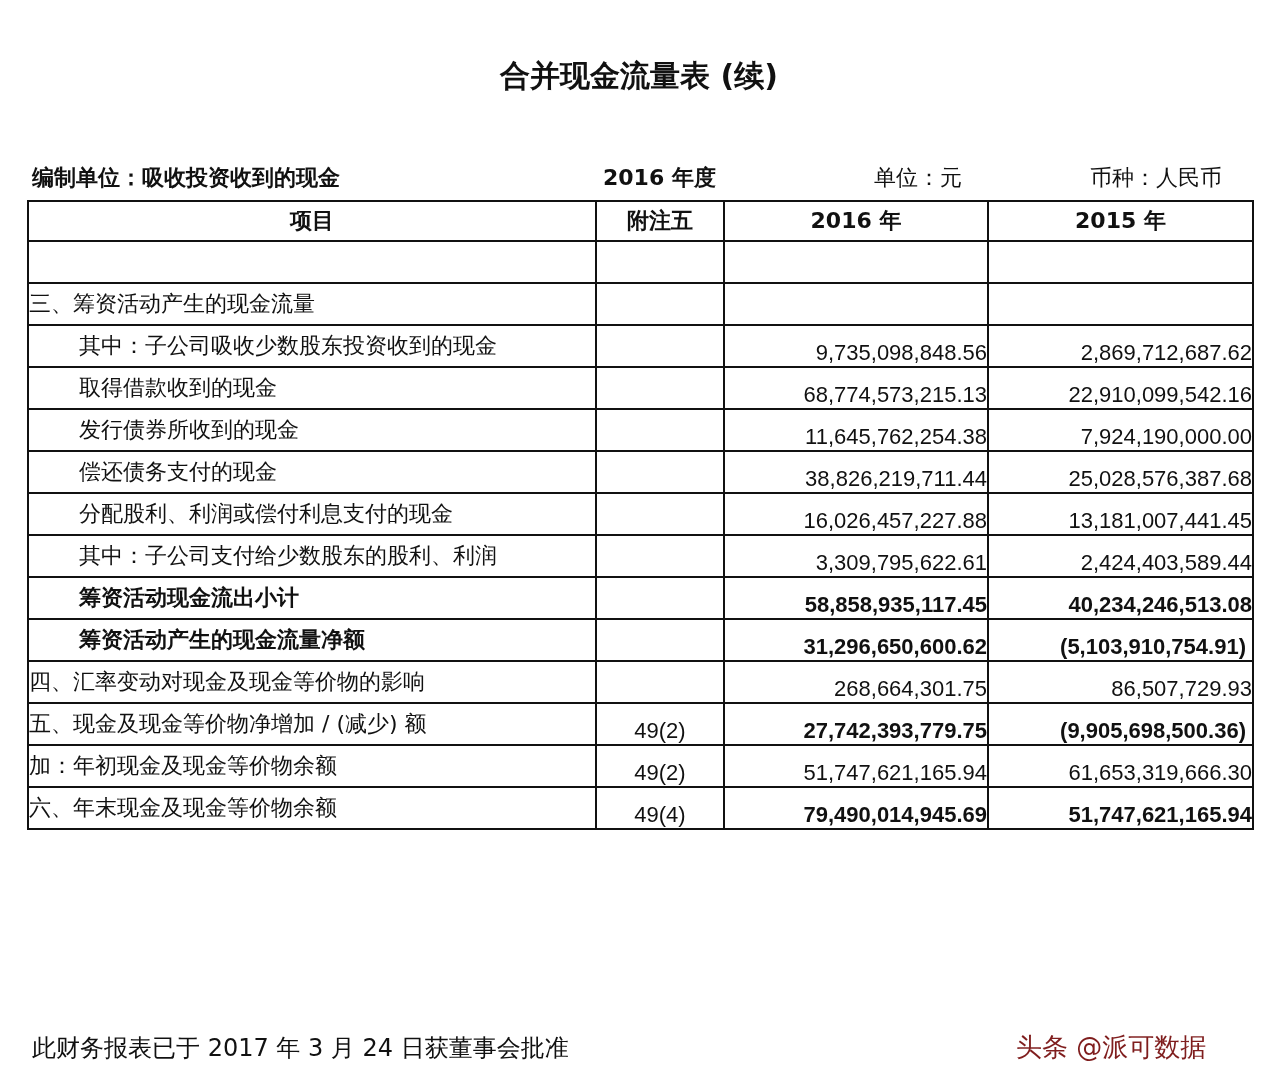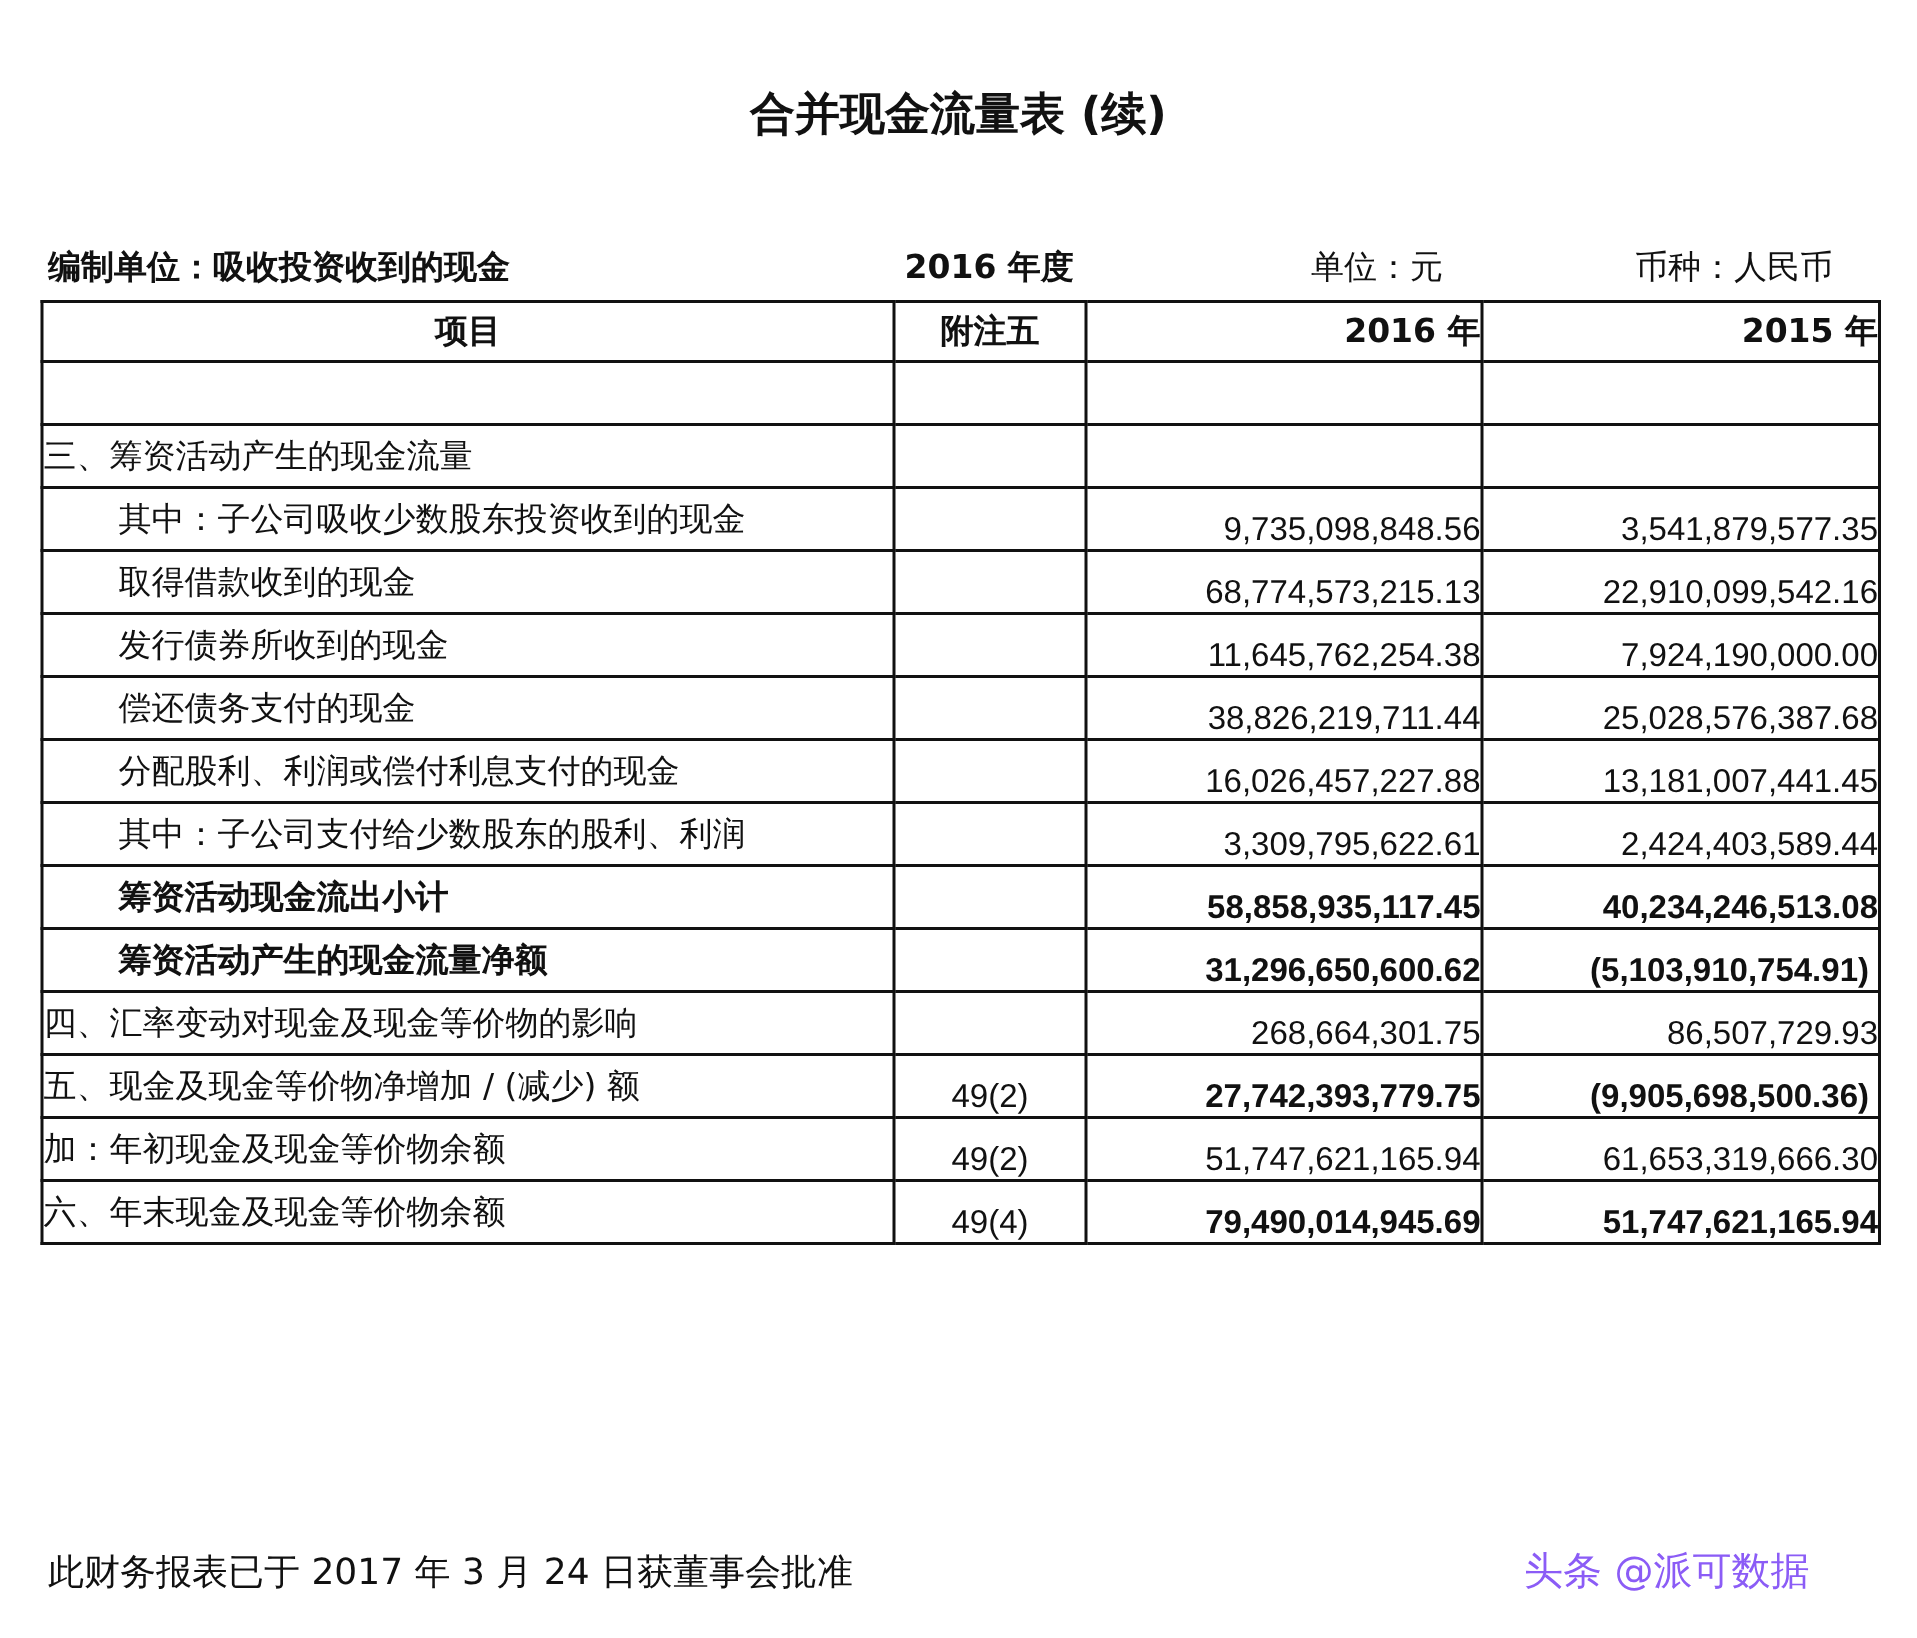--- a/index.html
+++ b/index.html
@@ -58,21 +58,21 @@
     table.cf td {
       height: 40px;
     }
     col.c-item { width: 568px; }
     col.c-note { width: 128px; }
     col.c-y16  { width: 264px; }
     col.c-y15  { width: 265px; }
 
     th.h-item { text-align: center; font-weight: normal; }
     th.h-note { text-align: center; }
-    th.h-num  { text-align: right; padding-right: 16px; }
+    th.h-num  { text-align: center; padding-right: 16px; }
 
     td.item {
       text-align: left;
       padding-left: 2px;
       vertical-align: middle;
     }
     td.item.indent { padding-left: 50px; }
     td.item.bold { font-weight: bold; }
     td.note {
       text-align: center;
@@ -96,21 +96,21 @@
       left: 32px;
       top: 1032px;
       font-size: 24px;
       white-space: nowrap;
     }
     .watermark {
       position: absolute;
       left: 1016px;
       top: 1030px;
       font-size: 26px;
-      color: #8b5cf6;
+      color: #7f1d1d;
       white-space: nowrap;
       text-align: right;
     }
   </style>
 </head>
 <body>
 
 <div class="title">合并现金流量表 (续)</div>
 
 <div class="meta company">编制单位：吸收投资收到的现金</div>
@@ -143,21 +143,21 @@
     <tr>
       <td class="item">三、筹资活动产生的现金流量</td>
       <td class="note"></td>
       <td class="num"></td>
       <td class="num"></td>
     </tr>
     <tr>
       <td class="item indent">其中：子公司吸收少数股东投资收到的现金</td>
       <td class="note"></td>
       <td class="num">9,735,098,848.56</td>
-      <td class="num">3,541,879,577.35</td>
+      <td class="num">2,869,712,687.62</td>
     </tr>
     <tr>
       <td class="item indent">取得借款收到的现金</td>
       <td class="note"></td>
       <td class="num">68,774,573,215.13</td>
       <td class="num">22,910,099,542.16</td>
     </tr>
     <tr>
       <td class="item indent">发行债券所收到的现金</td>
       <td class="note"></td>

